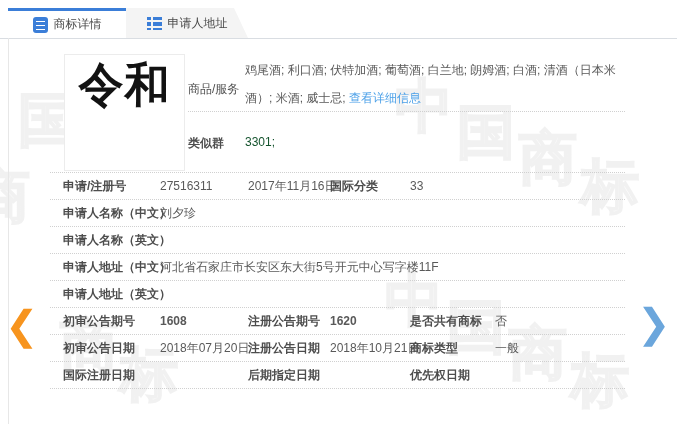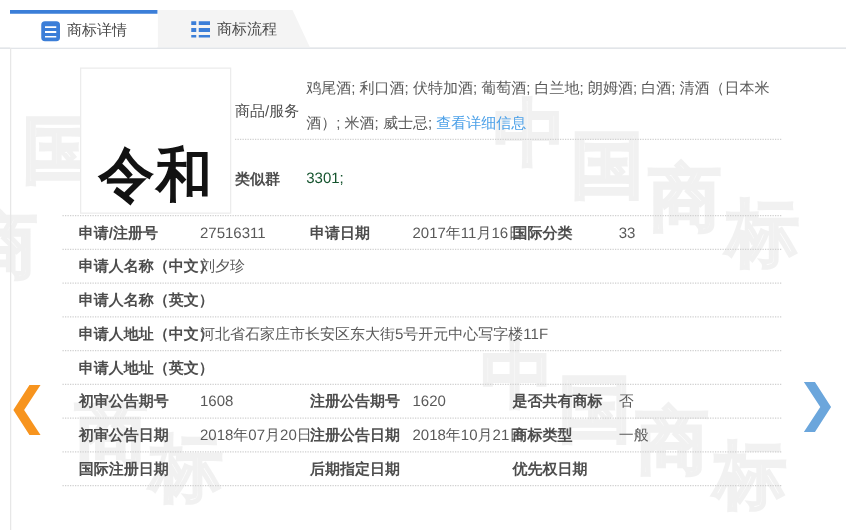--- a/index.html
+++ b/index.html
@@ -25,39 +25,39 @@
   .doc-icon::before{content:"";position:absolute;left:3px;top:4px;width:9px;height:9px;
       background:repeating-linear-gradient(to bottom,#fff 0 1.5px,transparent 1.5px 4px);}
   .list-icon{width:15px;height:14px;position:relative;flex:none;}
   .list-icon::before{content:"";position:absolute;left:0;top:1px;width:4px;height:13px;
       background:repeating-linear-gradient(to bottom,#3b7ed8 0 3px,transparent 3px 5.5px);}
   .list-icon::after{content:"";position:absolute;left:6px;top:1px;width:9px;height:13px;
       background:repeating-linear-gradient(to bottom,#3b7ed8 0 3px,transparent 3px 5.5px);}
 
   
   .tm-box{position:absolute;left:64px;top:54px;width:119px;height:115px;background:#fff;
-      border:1px solid #ececec;display:flex;align-items:flex-end;justify-content:center;z-index:2;}
+      border:1px solid #ececec;display:flex;align-items:flex-start;justify-content:center;z-index:2;}
   .tm-text{font-family:"DejaVu Serif","Liberation Serif",serif;font-weight:900;font-size:45px;
       color:#121212;letter-spacing:1px;transform:scaleY(1.05);}
 
   
   .goods-label{position:absolute;left:188px;top:81px;font-weight:normal;color:#4d4d4d;z-index:2;}
   .goods-value{position:absolute;left:245px;top:56px;width:384px;line-height:28px;color:#595959;z-index:2;}
   .link{color:#4ba0e8;cursor:pointer;text-decoration:none;}
   .sep-goods{position:absolute;left:188px;top:111px;width:437px;border-top:1px dotted #d0d0d0;z-index:2;}
   .group-label{position:absolute;left:188px;top:135px;font-weight:bold;color:#4d4d4d;z-index:2;}
   .group-value{position:absolute;left:245px;top:135px;color:#14532d;z-index:2;}
 
   
   .table{position:absolute;left:50px;top:172px;width:575px;border-top:1px dotted #d0d0d0;z-index:2;}
   .trow{display:grid;grid-template-columns:97px 88px 82px 80px 85px 1fr;align-items:center;
         height:26px;border-bottom:1px dotted #d0d0d0;padding-left:13px;}
   .lbl{font-weight:bold;color:#4d4d4d;white-space:nowrap;}
   .val{color:#595959;white-space:nowrap;}
-  .bold{font-weight:normal;}
+  .bold{font-weight:bold;}
   .c1{grid-column:1}.c2{grid-column:2}.c3{grid-column:3}.c4{grid-column:4}.c5{grid-column:5}.c6{grid-column:6}
   .span2-5{grid-column:2/5;}
   .span2-end{grid-column:2/-1;}
 
   
   .arrow{position:absolute;font-size:40px;font-weight:bold;z-index:4;cursor:pointer;line-height:1;
          font-family:"DejaVu Sans",sans-serif;}
   .arrow-prev{left:5px;top:305px;color:#f7941e;}
   .arrow-next{left:637px;top:303px;color:#6ba6dc;}
 </style>
@@ -79,42 +79,41 @@
   <span class="wm" style="left:60px;top:308px">商</span>
   <span class="wm" style="left:120px;top:336px">标</span>
 
   <div class="tabbar">
     <div class="tab tab-active">
       <span class="doc-icon"></span>
       <span>商标详情</span>
     </div>
     <div class="tab tab-inactive">
       <span class="list-icon"></span>
-      <span>商标流程</span>
+      <span>申请人地址</span>
     </div>
   </div>
   <div class="tab-underline"></div>
   <div class="side-border"></div>
 
   <div class="tm-box">
     <span class="tm-text">令和</span>
   </div>
 
   <div class="goods-label">商品/服务</div>
   <div class="goods-value"><span>鸡尾酒; 利口酒; 伏特加酒; 葡萄酒; 白兰地; 朗姆酒; 白酒; 清酒（日本米酒）; 米酒; 威士忌; </span><a class="link">查看详细信息</a></div>
   <div class="sep-goods"></div>
   <div class="group-label">类似群</div>
   <div class="group-value">3301;</div>
 
   <div class="table">
 
     <div class="trow">
       <span class="lbl">申请/注册号</span>
       <span class="val">27516311</span>
-      <span class="lbl">申请日期</span>
       <span class="val">2017年11月16日</span>
       <span class="lbl">国际分类</span>
       <span class="val">33</span>
     </div>
 
     <div class="trow">
       <span class="lbl">申请人名称（中文）</span>
       <span class="val span2-end">刘夕珍</span>
     </div>
 

